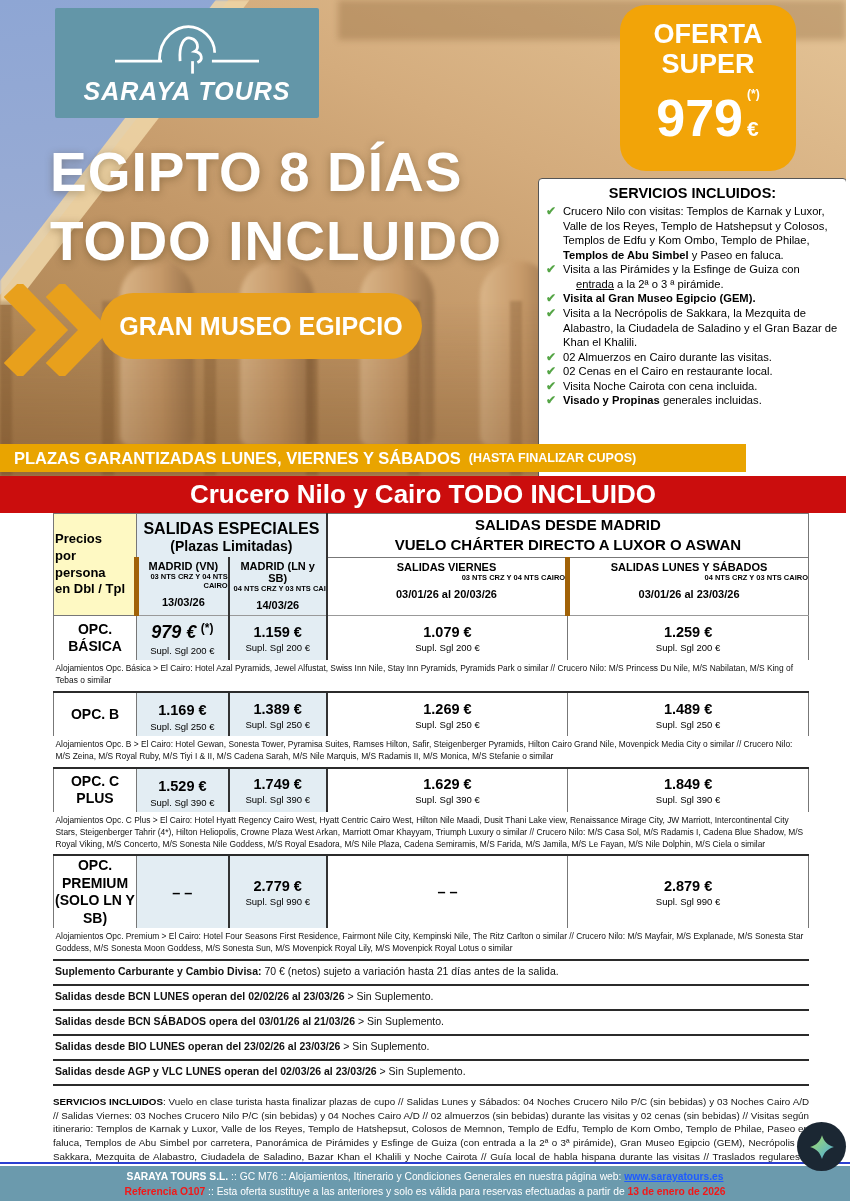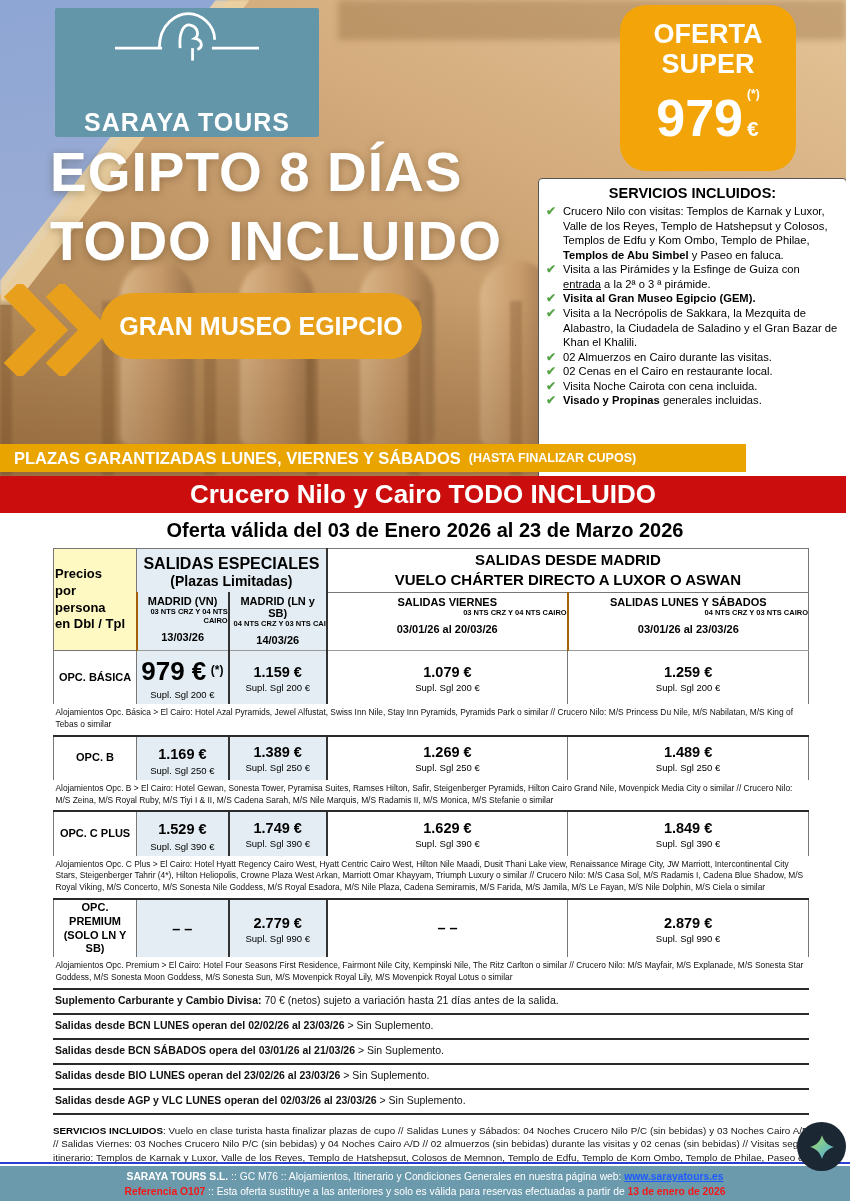--- a/index.html
+++ b/index.html
@@ -15,22 +15,22 @@
   .hero .edge{position:absolute;inset:0;background:#eed4a6;opacity:.9;filter:blur(1px);
         clip-path:polygon(25.5% 0,29.5% 0,1.8% 64%,0 64%,0 59%);}
   .hero .cornice{position:absolute;top:0;right:0;width:60%;height:40px;background:rgba(126,86,44,.30);filter:blur(3px);}
   .statue{position:absolute;bottom:30px;width:74px;height:185px;border-radius:36px 36px 10px 10px;
         background:linear-gradient(90deg,#dcb88c,#c79a6a 55%,#97714a);filter:blur(2px);opacity:.9;}
   .hero .cols{position:absolute;left:0;right:0;bottom:0;height:175px;
         background:repeating-linear-gradient(90deg,rgba(97,60,25,.25) 0 12px,rgba(0,0,0,0) 12px 102px),
                    linear-gradient(0deg,rgba(118,76,38,.38),rgba(0,0,0,0));
         filter:blur(1.5px);}
 
-  .logo-box{position:absolute;left:55px;top:8px;width:264px;height:129px;background:#6396A8;
-        display:flex;flex-direction:column;align-items:center;justify-content:space-between;border-radius:2px;}
+  .logo-box{position:absolute;left:55px;top:8px;width:264px;height:110px;background:#6396A8;
+        display:flex;flex-direction:column;align-items:center;justify-content:center;border-radius:2px;font-style:italic;}
   .logo-box svg{width:160px;height:54px;}
   .brand{color:#fff;font-weight:bold;font-size:25px;letter-spacing:1px;margin-top:2px;}
 
   .offer-badge{position:absolute;left:620px;top:5px;width:176px;height:166px;background:#F2A408;
         border-radius:26px;color:#fff;text-align:center;box-sizing:border-box;padding-top:14px;}
   .offer-badge .l{font-size:27px;font-weight:bold;line-height:1.12;}
   .price-row{display:flex;justify-content:center;align-items:flex-end;margin-top:8px;}
   .price-big{font-size:52px;font-weight:bold;line-height:.9;}
   .price-side{display:flex;flex-direction:column;align-items:flex-start;margin-left:4px;height:54px;justify-content:space-between;}
   .price-note{font-size:12px;font-weight:bold;}
@@ -43,21 +43,21 @@
   .pill{position:absolute;left:100px;top:293px;width:322px;height:66px;background:#E8A01C;border-radius:33px;
         display:flex;flex-direction:column;align-items:center;justify-content:center;color:#fff;font-weight:bold;line-height:1.08;}
   .pill .p1{font-size:26px;}
   .pill .p2{font-size:25px;}
 
   .svc-box{position:absolute;left:538px;top:178px;width:309px;height:313px;background:#fff;
         border:1px solid #555;border-radius:4px;box-sizing:border-box;padding:5px 7px 3px;}
   .svc-title{font-size:14.5px;font-weight:bold;text-align:center;margin:1px 0 3px;color:#000;}
   .svc-item{position:relative;padding-left:17px;font-size:11.2px;line-height:1.3;color:#000;}
   .svc-item .check{position:absolute;left:0;top:0;color:#55A546;font-size:12px;font-weight:bold;}
-  .svc-item .b{font-weight:bold;} .svc-item .u{text-decoration:underline;}
+  .svc-item .b{font-weight:bold;} .svc-item .u{text-decoration:underline;margin-left:13px;}
 
   .garant{position:absolute;left:0;bottom:4px;width:746px;height:28px;background:#E9A400;color:#fff;
         display:flex;align-items:center;padding-left:14px;box-sizing:border-box;}
   .garant .g-main{font-size:16.5px;font-weight:bold;}
   .garant .g-sub{font-size:12.5px;font-weight:bold;margin-left:8px;}
 
   
   .redbar{width:846px;height:37px;background:#CB0D0D;color:#fff;font-weight:bold;font-size:26px;
         text-align:center;line-height:37px;}
   .validity{height:35px;display:flex;align-items:center;justify-content:center;font-weight:bold;font-size:20px;color:#000;}
@@ -71,29 +71,29 @@
   .g1{background:#E3EDF3;border-top:1px solid #777;border-left:1px solid #777;text-align:center;padding-top:4px;}
   .g1 .t{font-size:16px;font-weight:bold;}
   .g1 .s{font-size:14px;font-weight:bold;}
   .g2{border-top:1px solid #777;border-left:2px solid #333;border-right:1px solid #777;border-bottom:1px solid #777;
         text-align:center;font-weight:bold;font-size:15px;line-height:1.35;}
   .sub td{text-align:center;vertical-align:top;padding:3px 0 4px;border-bottom:1px solid #999;}
   .sub .t{font-size:11px;font-weight:bold;}
   .sub .n{font-size:7.5px;font-weight:bold;text-align:right;}
   .sub .d{font-size:11px;font-weight:bold;margin-top:6px;}
   .blue{background:#E3EDF3;}
-  .bl{border-left:2px solid #a16207;} .bl2{border-left:2px solid #333;} .br{border-right:1px solid #777;}
+  .bl{border-left:5px solid #a16207;} .bl2{border-left:2px solid #333;} .br{border-right:1px solid #777;}
   .prow td{border-left:1px solid #777;}
   .prow td:first-child{border-left:1px solid #777;}
   .prow .bl2{border-left:2px solid #333;}
   .prow td:last-child{border-right:1px solid #777;}
-  .lbl{font-size:11px;font-weight:bold;text-align:center;line-height:1.25;margin-top:16px;}
+  .lbl{font-size:14px;font-weight:bold;text-align:center;line-height:1.25;margin-top:16px;}
   .pc{text-align:center;padding:5px 0 4px;}
   .p{font-size:14.5px;font-weight:bold;}
-  .p.big{font-size:26px;}
+  .p.big{font-size:18px;font-style:italic;}
   .star{font-size:12px;font-weight:bold;vertical-align:super;}
   .sg{font-size:9.5px;margin-top:2px;}
   .hot td{font-size:8.4px;color:#111;padding:3px 2px 4px;line-height:1.4;}
   .hot.sep td{border-bottom:2px solid #2b2b2b;}
 
   
   .notes{margin:0 41px 0 53px;}
   .note{border-top:2px solid #2b2b2b;padding:4px 2px 7px;font-size:10.5px;color:#111;}
   .note:last-child{border-bottom:2px solid #2b2b2b;}
   .note .nb{font-weight:bold;}
@@ -230,21 +230,20 @@
         </div>
     </div>
 
     <div class="garant">
       <span class="g-main">PLAZAS GARANTIZADAS LUNES, VIERNES Y SÁBADOS</span>
       <span class="g-sub">(HASTA FINALIZAR CUPOS)</span>
     </div>
   </div>
 
   <div class="redbar">Crucero Nilo y Cairo TODO INCLUIDO</div>
-  <div class="validity">Oferta válida del 03 de Enero 2026 al 23 de Marzo 2026</div>
 
   <div class="twrap">
     <table>
       <colgroup>
         <col style="width:11%">
           <col style="width:12.2%">
           <col style="width:13%">
           <col style="width:31.9%">
           <col style="width:31.9%">
       </colgroup>

